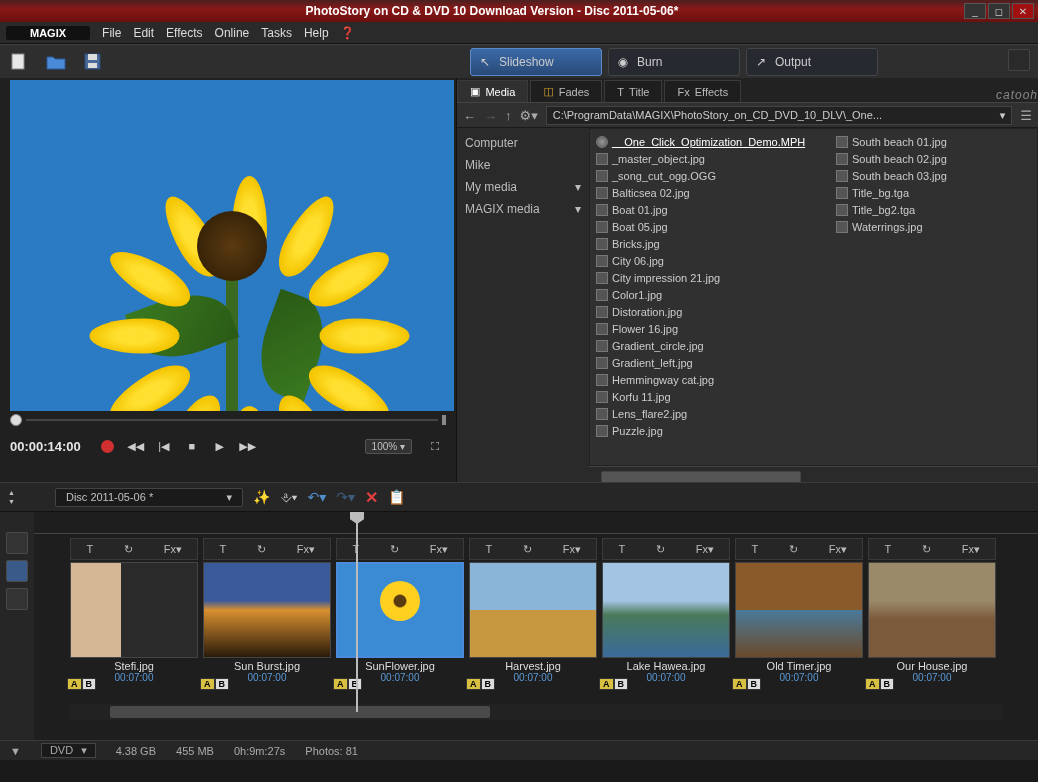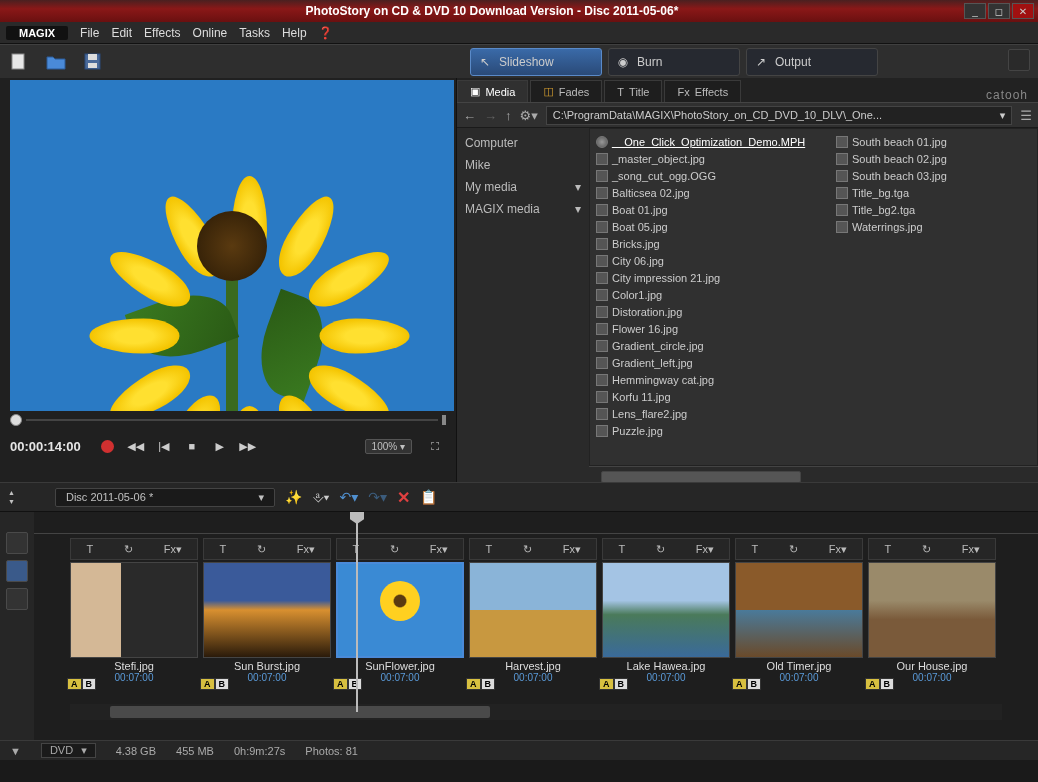--- a/index.html
+++ b/index.html
@@ -3,21 +3,21 @@
 <meta charset="utf-8">
 <style>
 *{box-sizing:border-box;margin:0;padding:0;font-family:"Segoe UI",Arial,sans-serif;user-select:none}
 body{background:#1a1a1a;width:1038px;height:782px;overflow:hidden;color:#c0c0c0;font-size:11px}
 .titlebar{height:22px;background:linear-gradient(#4a2020,#8a1818 40%,#6a1010);display:flex;align-items:center;color:#fff;font-size:12px}
 .titlebar .title{flex:1;text-align:center;font-weight:bold}
 .titlebar .winbtns{display:flex;gap:2px;padding-right:4px}
 .titlebar .winbtn{width:22px;height:16px;background:#333;border:1px solid #555;display:flex;align-items:center;justify-content:center;font-size:10px;color:#ccc}
 .titlebar .winbtn.close{background:#a01010}
 .menubar{height:22px;background:#2a2a2a;display:flex;align-items:center;padding:0 6px;gap:12px;border-bottom:1px solid #111}
-.brand{background:#111;color:#fff;font-weight:bold;padding:1px 13px;border-radius:2px;font-size:11px}
+.brand{background:#111;color:#fff;font-weight:bold;padding:1px 24px;border-radius:2px;font-size:11px}
 .menubar .mitem{color:#ddd;cursor:default;font-size:12px}
 .topicons{height:34px;background:#2e2e2e;border-top:1px solid #404040;display:flex;align-items:center;padding:0 10px;gap:18px}
 .modebar{position:absolute;left:470px;top:48px;display:flex;gap:6px}
 .modebtn{width:132px;height:28px;background:#262930;border:1px solid #444;border-radius:3px;display:flex;align-items:center;color:#ccc;font-size:12px}
 .modebtn.active{background:linear-gradient(#3a6aa8,#2a4a78);border-color:#5a8ac8}
 .modebtn .mi{width:28px;display:flex;justify-content:center}
 .sidebtn{position:absolute;right:8px;top:49px;width:22px;height:22px;background:#2a2a2a;border:1px solid #444;border-radius:2px}
 .content{display:flex;height:404px}
 .preview{width:456px;background:#202020;display:flex;flex-direction:column}
 .video{margin:2px 2px 0 10px;height:331px;background:#2a7ac4;position:relative;overflow:hidden}
@@ -31,36 +31,36 @@
 .scrub .line{flex:1;height:2px;background:#444;margin:0 4px}
 .pcontrols{height:34px;display:flex;align-items:center;padding:0 10px;gap:6px}
 .tc{font-weight:bold;color:#e5e5e5;font-size:13px;margin-right:10px}
 .pbtn{width:22px;height:20px;display:flex;align-items:center;justify-content:center;color:#ccc;font-size:11px}
 .rec{width:13px;height:13px;background:#d03030;border-radius:50%}
 .zoom{margin-left:auto;background:#333;border:1px solid #555;padding:1px 6px;border-radius:2px;font-size:10px}
 .mediapanel{flex:1;background:#2a2a2a;display:flex;flex-direction:column;border-left:1px solid #111}
 .tabs{height:24px;display:flex;background:#222;align-items:flex-end}
 .tab{height:22px;padding:0 12px;background:#1e1e1e;border:1px solid #3a3a3a;border-bottom:none;display:flex;align-items:center;gap:5px;font-size:11px;color:#bbb;margin-right:2px}
 .tab.active{background:#303030;color:#fff}
-.catooh{margin-left:auto;margin-right:10px;color:#888;font-size:12px;letter-spacing:1px}
+.catooh{margin-left:auto;color:#888;font-style:italic;font-size:12px;letter-spacing:1px}
 .navbar{height:26px;background:#303030;display:flex;align-items:center;padding:0 6px;gap:8px;border-top:1px solid #444;border-bottom:1px solid #1a1a1a}
 .navbtn{color:#aaa;font-size:13px}
 .pathbox{flex:1;background:#222;border:1px solid #444;padding:2px 6px;font-size:11px;color:#ccc;display:flex;align-items:center}
 .mediabody{flex:1;display:flex;overflow:hidden}
 .tree{width:132px;padding:8px;display:flex;flex-direction:column;gap:8px}
 .tree .ti{display:flex;justify-content:space-between;color:#bbb;font-size:12px}
 .filelist{flex:1;background:#303030;padding:4px 6px;overflow:auto;display:flex;flex-direction:column;flex-wrap:wrap;align-content:flex-start;border:1px solid #222;position:relative}
 .fileitem{display:flex;align-items:center;gap:4px;height:17px;font-size:11px;color:#ccc;width:220px}
 .fileitem.sel{color:#fff;text-decoration:underline}
 .fico{width:12px;height:12px;border:1px solid #777;background:#555;flex-shrink:0}
 .fico.disc{border-radius:50%;background:radial-gradient(#999,#555)}
 .hscroll{height:16px;background:#2a2a2a;border-top:1px solid #444;position:relative}
 .hscroll .thumb{position:absolute;left:12px;top:2px;width:200px;height:12px;background:#555;border-radius:2px}
 .toolbar2{height:30px;background:#262626;display:flex;align-items:center;padding:0 8px;gap:10px;border-top:1px solid #3a3a3a;border-bottom:1px solid #111}
-.projsel{background:#1a1a1a;border:1px solid #444;padding:2px 10px;width:220px;display:flex;justify-content:space-between;font-size:11px;border-radius:2px;margin-left:30px}
+.projsel{background:#1a1a1a;border:1px solid #444;padding:2px 10px;width:188px;display:flex;justify-content:space-between;font-size:11px;border-radius:2px;margin-left:30px}
 .tbtn{color:#ccc;font-size:14px;display:flex;align-items:center;gap:2px}
 .tbtn.red{color:#e04040;font-size:16px;font-weight:bold}
 .tbtn.blue{color:#5090d0}
 .timeline{height:228px;background:#1e1e1e;display:flex}
 .tlside{width:34px;background:#262626;display:flex;flex-direction:column;align-items:center;gap:6px;padding-top:20px}
 .tlsb{width:22px;height:22px;background:#333;border:1px solid #4a4a4a;border-radius:2px}
 .tlsb.active{background:#3a5a8a}
 .tlmain{flex:1;overflow:hidden;position:relative}
 .ruler{height:22px;border-bottom:1px solid #444;position:relative}
 .playhead{position:absolute;left:322px;top:0;width:2px;height:200px;background:#bbb;z-index:5}

